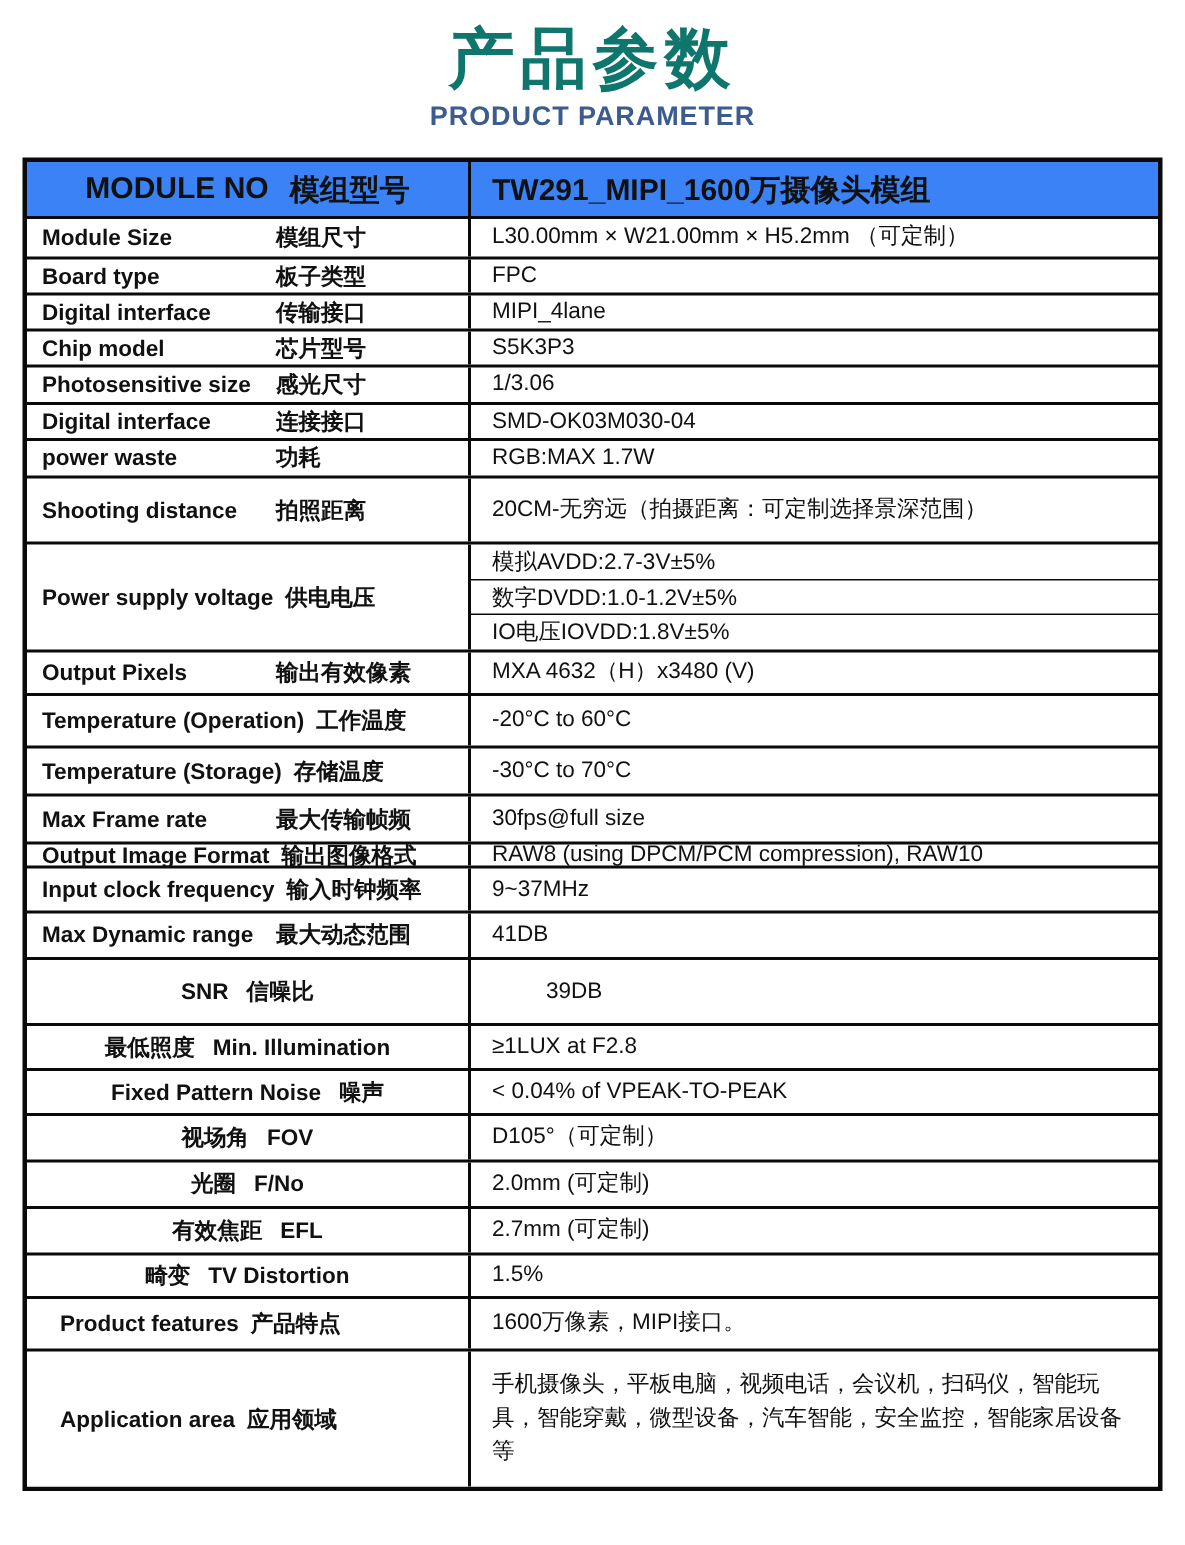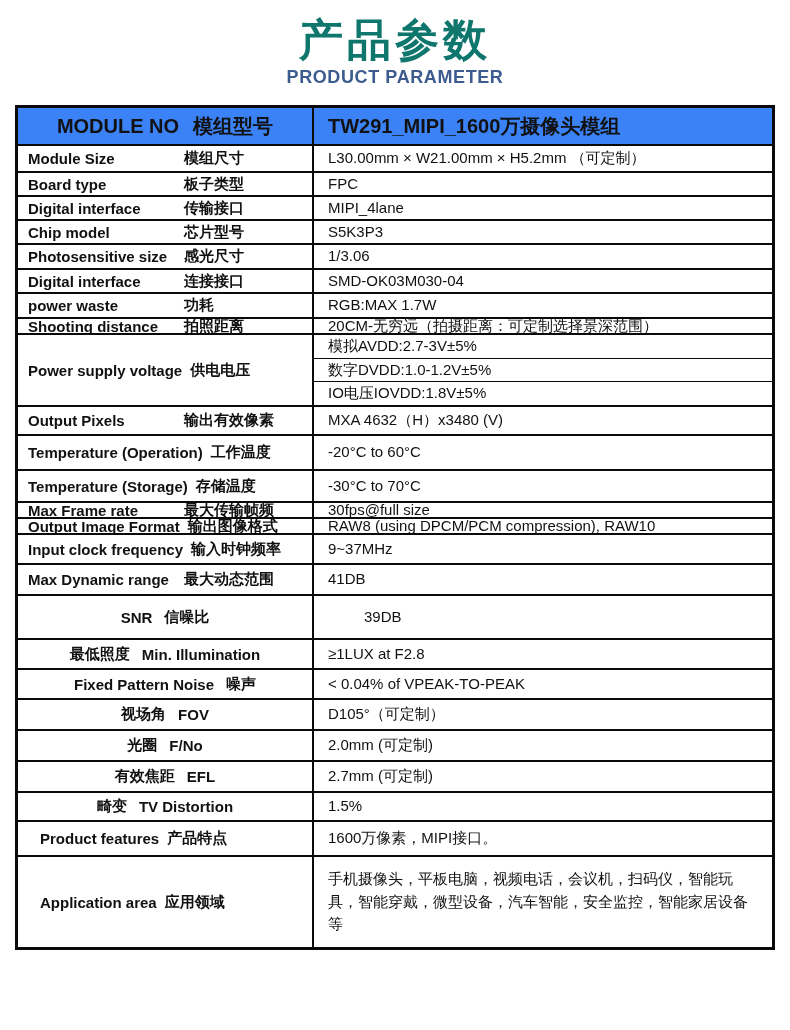--- a/index.html
+++ b/index.html
@@ -155,21 +155,21 @@
         </div>
         <div class="trow left" style="height: 25px;">
           <div class="cell left">
             <span class="lp1">power waste</span>
             <span class="lp2">功耗</span>
           </div>
           <div class="cell right">
             <div class="val">RGB:MAX 1.7W</div>
           </div>
         </div>
-        <div class="trow left" style="height: 16px;">
+        <div class="trow left" style="height: 44px;">
           <div class="cell left">
             <span class="lp1">Shooting distance</span>
             <span class="lp2">拍照距离</span>
           </div>
           <div class="cell right">
             <div class="val">20CM-无穷远（拍摄距离：可定制选择景深范围）</div>
           </div>
         </div>
         <div class="trow left multi" style="height: 72px;">
           <div class="cell left">
@@ -202,21 +202,21 @@
         </div>
         <div class="trow left" style="height: 32px;">
           <div class="cell left">
             <span class="lp1">Temperature (Storage)</span>
             <span class="lp2">存储温度</span>
           </div>
           <div class="cell right">
             <div class="val">-30°C to 70°C</div>
           </div>
         </div>
-        <div class="trow left" style="height: 16px;">
+        <div class="trow left" style="height: 32px;">
           <div class="cell left">
             <span class="lp1">Max Frame rate</span>
             <span class="lp2">最大传输帧频</span>
           </div>
           <div class="cell right">
             <div class="val">30fps@full size</div>
           </div>
         </div>
         <div class="trow left" style="height: 16px;">
           <div class="cell left">

